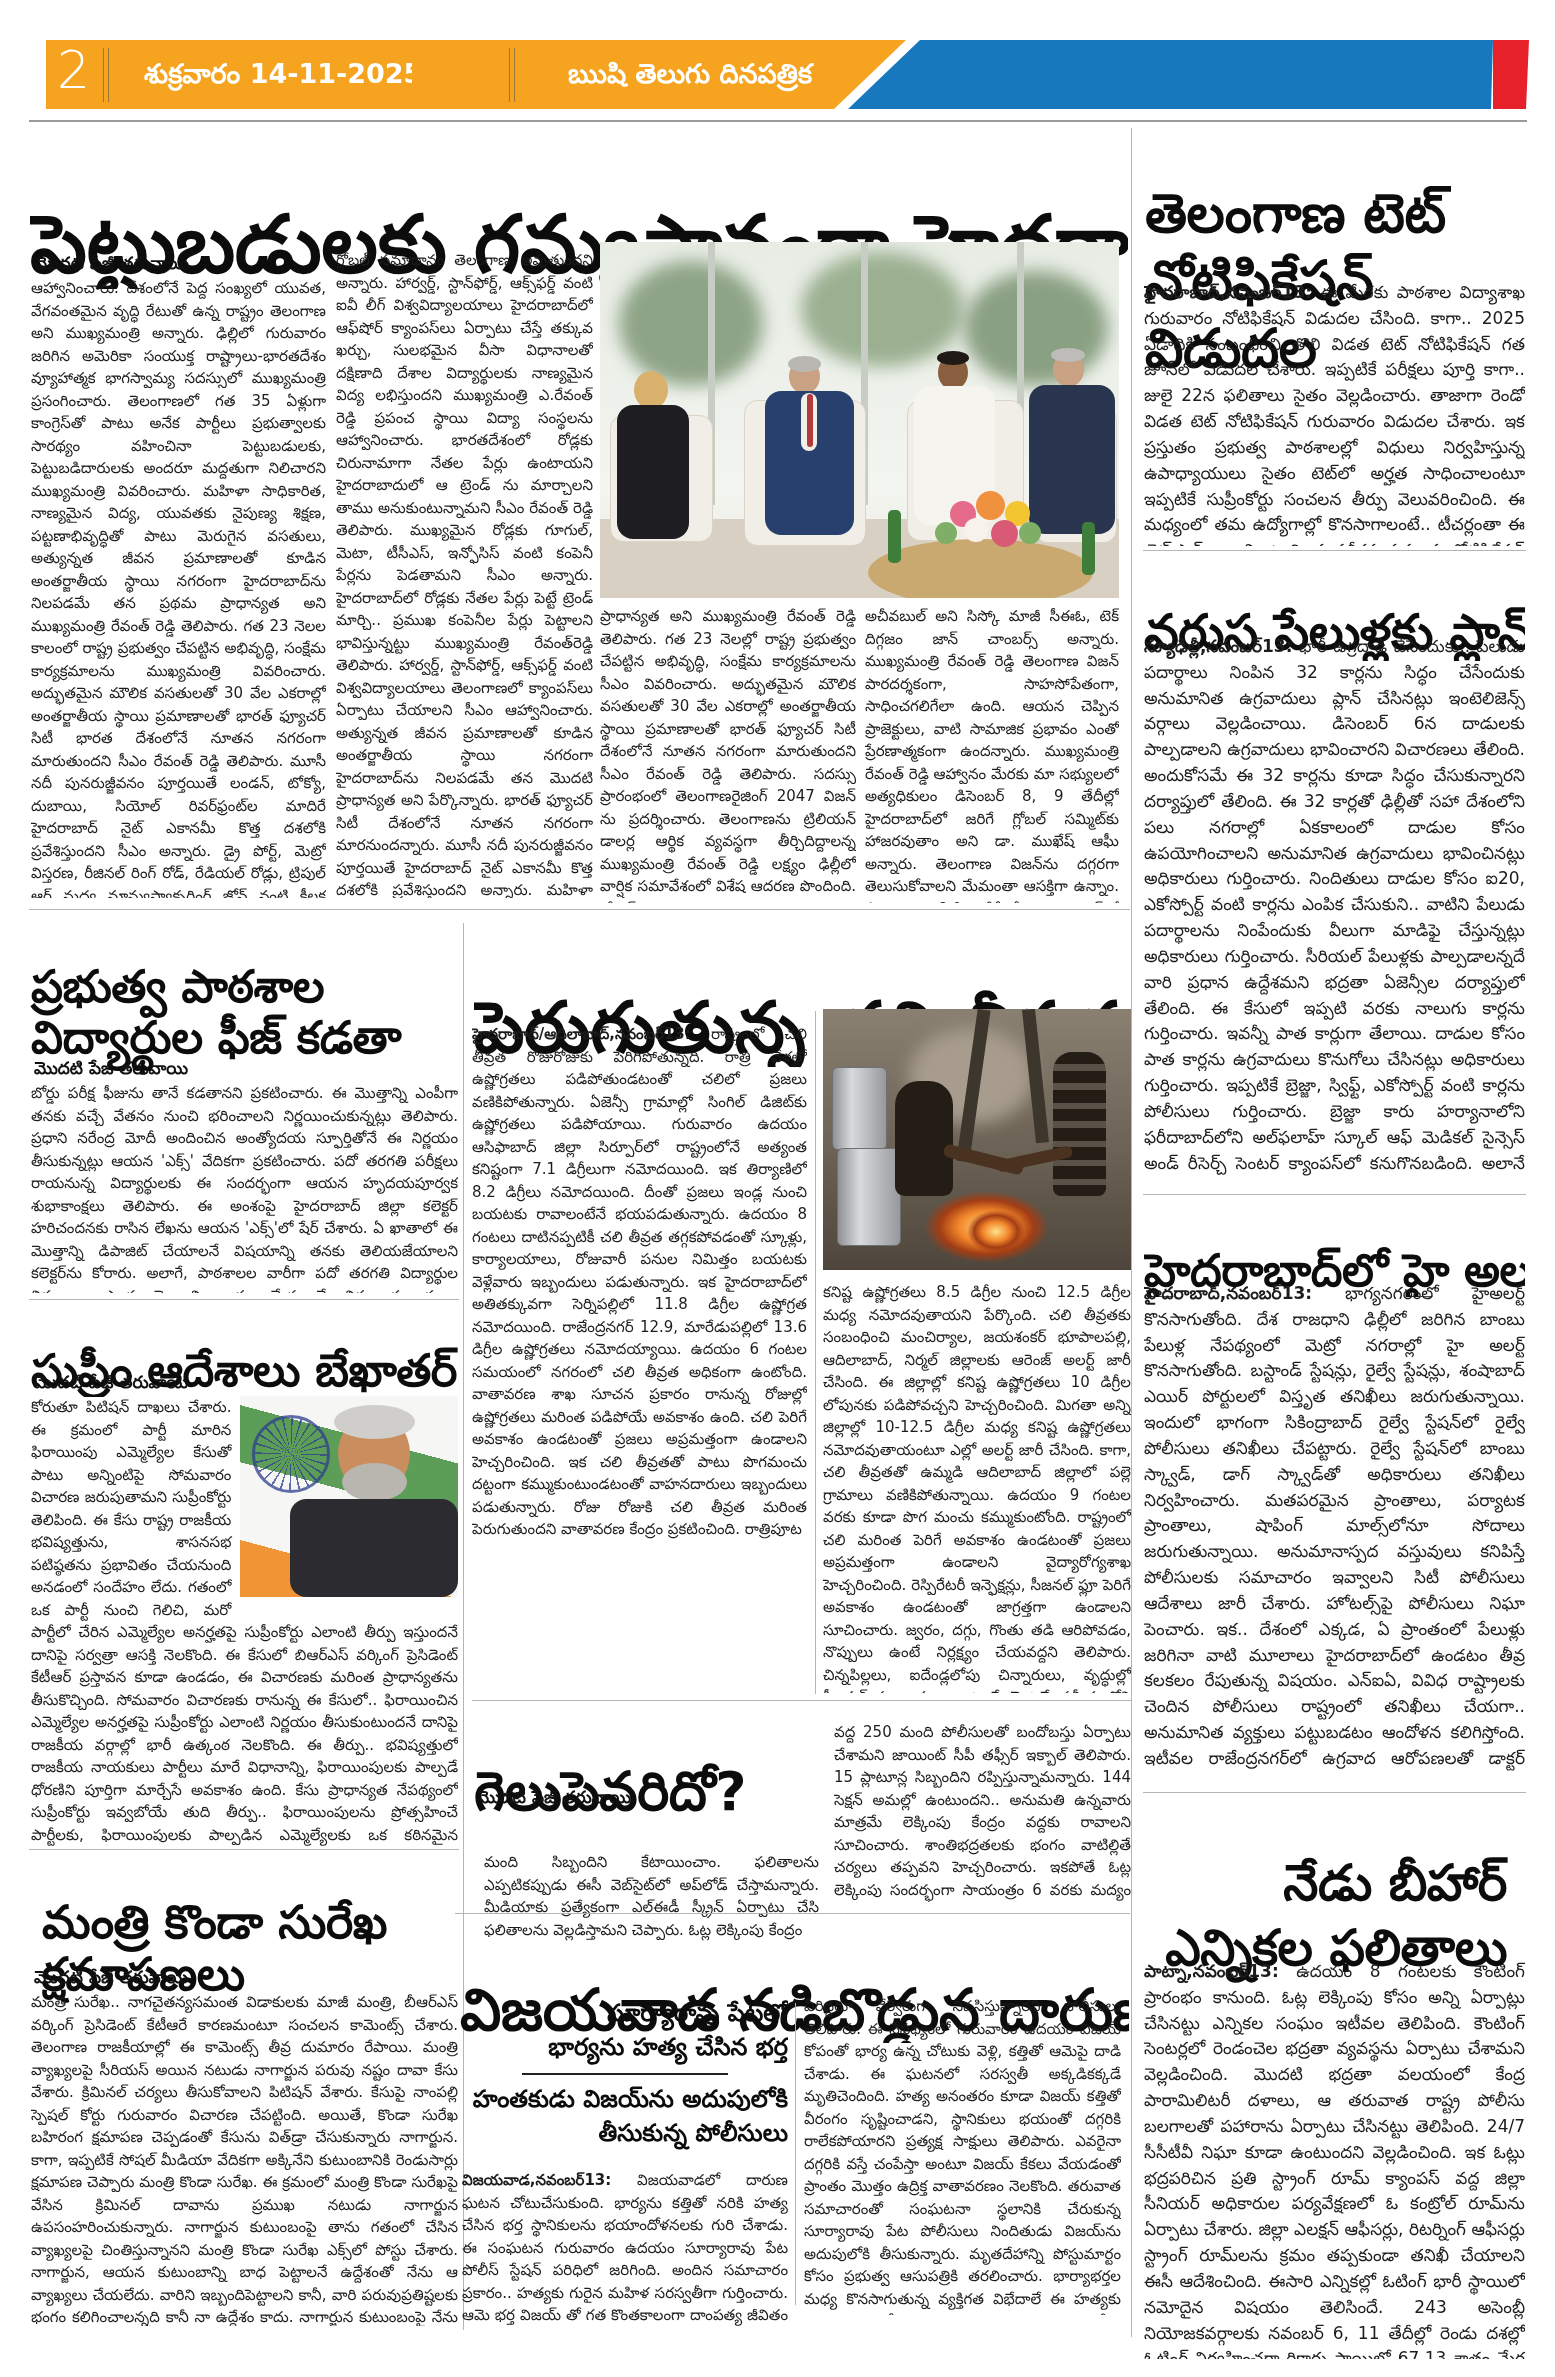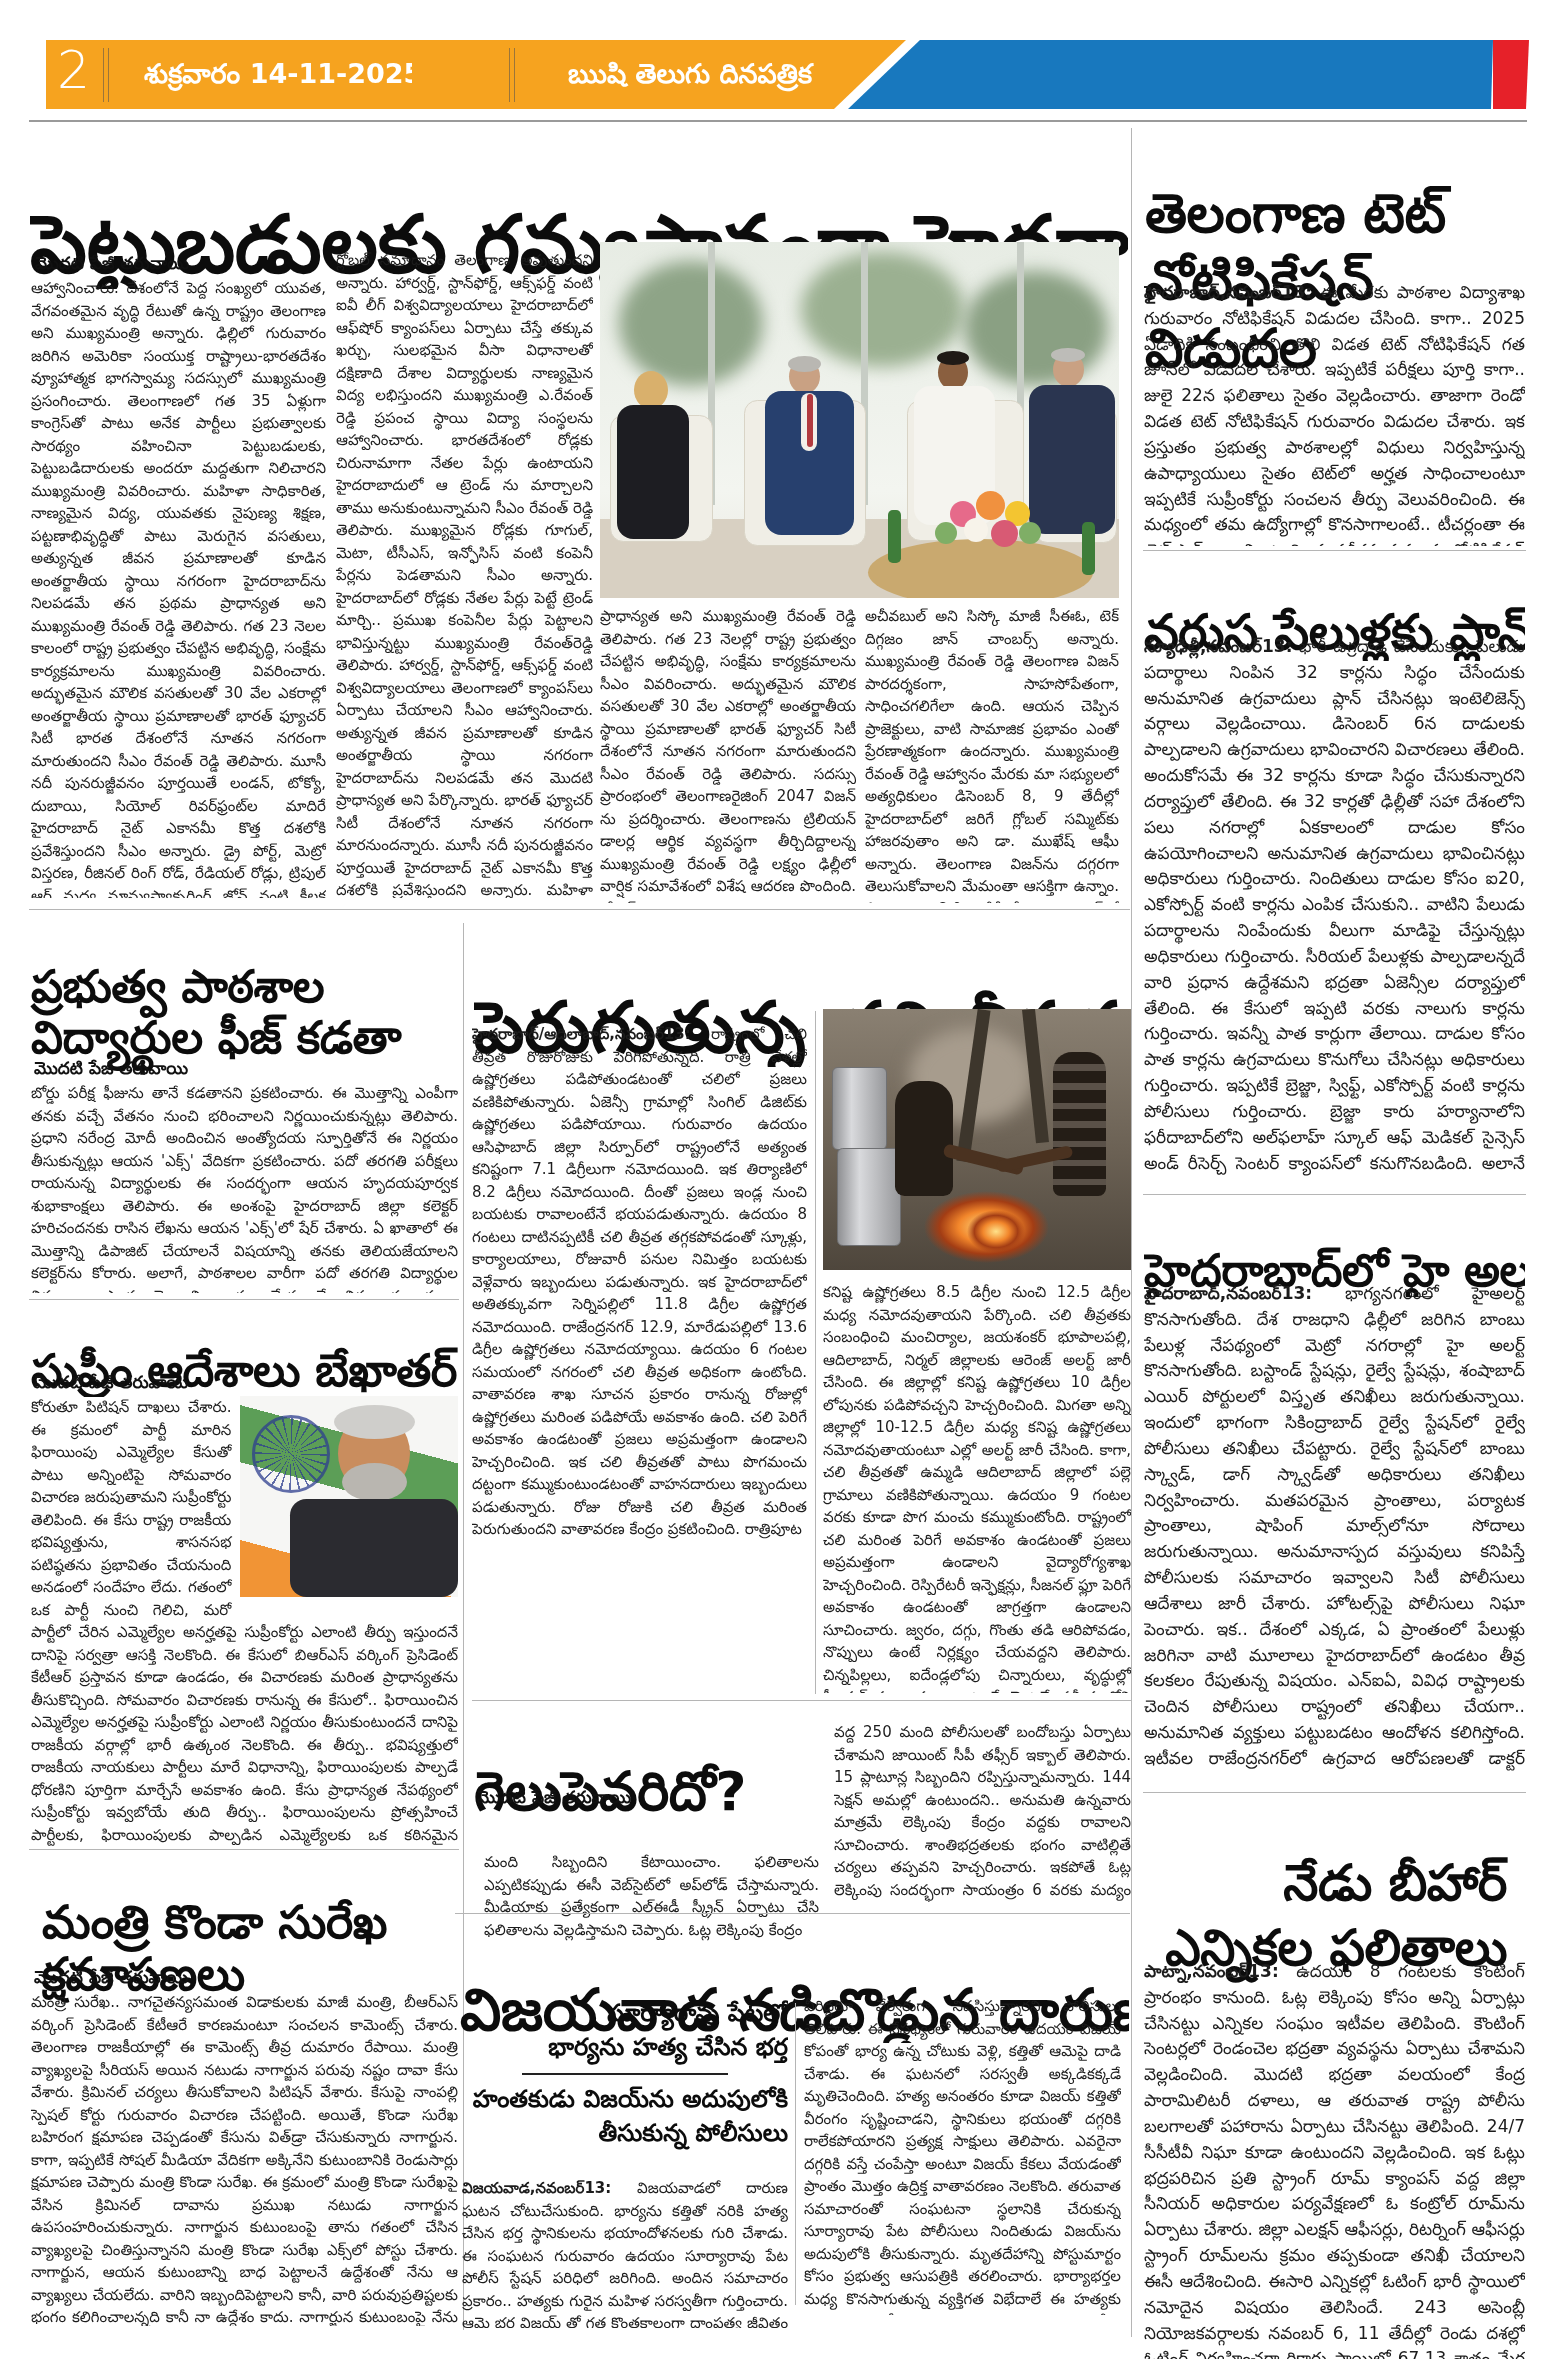--- a/index.html
+++ b/index.html
@@ -192,21 +192,21 @@
   </section>
   <div class="thinrule" style="left:455px;top:1913px;width:675px;"></div>
 
   <section>
     <h2 class="hl hl-nowrap" style="left:460px;top:1930px;width:669px;font-size:58px;text-align:center;">విజయవాడ నడిబొడ్డున దారుణం</h2>
     <div class="col" style="left:462px;top:1997px;width:326px;height:331px;">
       <div class="subhead">సూర్యారావు పేటలో</div>
       <div class="subhead">భార్యను హత్య చేసిన భర్త</div>
       <div class="subdiv"></div>
       <div class="subhead">హంతకుడు విజయ్‌ను అదుపులోకి</div>
-      <div class="subhead" style="margin-bottom:27px;">తీసుకున్న పోలీసులు</div>
+      <div class="subhead" style="margin-bottom:19px;">తీసుకున్న పోలీసులు</div>
       <strong>విజయవాడ,నవంబర్13:</strong>
       <span>విజయవాడలో దారుణ ఘటన చోటుచేసుకుంది. భార్యను కత్తితో నరికి హత్య చేసిన భర్త స్థానికులను భయాందోళనలకు గురి చేశాడు. ఈ సంఘటన గురువారం ఉదయం సూర్యారావు పేట పోలీస్ స్టేషన్ పరిధిలో జరిగింది. అందిన సమాచారం ప్రకారం.. హత్యకు గురైన మహిళ సరస్వతీగా గుర్తించారు. ఆమె భర్త విజయ్ తో గత కొంతకాలంగా దాంపత్య జీవితం సజావుగా సాగడం లేదు. తరచూ చిన్నచిన్న విషయాలపై ఇద్దరి మధ్య వాగ్వాదాలు జరుగుతున్నాయని, ఇటీవల</span>
     </div>
     <div class="col" style="left:804px;top:1995px;width:317px;height:320px;">వీరిద్దరూ వేర్వేరుగా నివసిస్తున్నారని పోలీసులు తెలిపారు. ఈ నేపథ్యంలో గురువారం ఉదయం విజయ్ కోపంతో భార్య ఉన్న చోటుకు వెళ్లి, కత్తితో ఆమెపై దాడి చేశాడు. ఈ ఘటనలో సరస్వతీ అక్కడికక్కడే మృతిచెందింది. హత్య అనంతరం కూడా విజయ్ కత్తితో వీరంగం సృష్టించాడని, స్థానికులు భయంతో దగ్గరికి రాలేకపోయారని ప్రత్యక్ష సాక్షులు తెలిపారు. ఎవరైనా దగ్గరికి వస్తే చంపేస్తా అంటూ విజయ్ కేకలు వేయడంతో ప్రాంతం మొత్తం ఉద్రిక్త వాతావరణం నెలకొంది. తరువాత సమాచారంతో సంఘటనా స్థలానికి చేరుకున్న సూర్యారావు పేట పోలీసులు నిందితుడు విజయ్‌ను అదుపులోకి తీసుకున్నారు. మృతదేహాన్ని పోస్టుమార్టం కోసం ప్రభుత్వ ఆసుపత్రికి తరలించారు. భార్యాభర్తల మధ్య కొనసాగుతున్న వ్యక్తిగత విభేదాలే ఈ హత్యకు కారణమని పోలీసులు ప్రాథమికంగా భావిస్తున్నారు. కేసు నమోదు చేసి దర్యాప్తు ప్రారంభించారు.</div>
   </section>
   <div class="vrule" style="left:795px;top:2003px;height:302px;"></div>
 
   <section>
     <h2 class="hl" style="left:1145px;top:135px;width:380px;font-size:54px;text-align:left;line-height:1.25;">తెలంగాణ టెట్ నోటిఫికేషన్ విడుదల</h2>
     <div class="col railcol" style="left:1144px;top:280px;width:381px;height:266px;">

